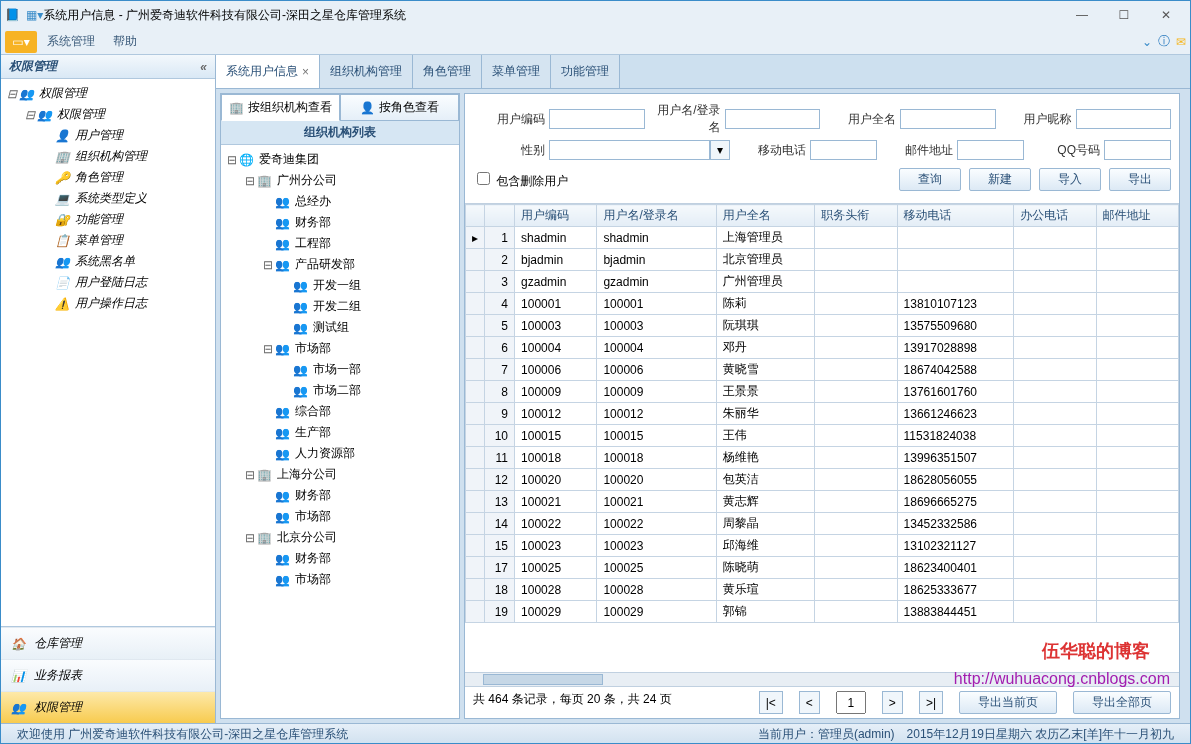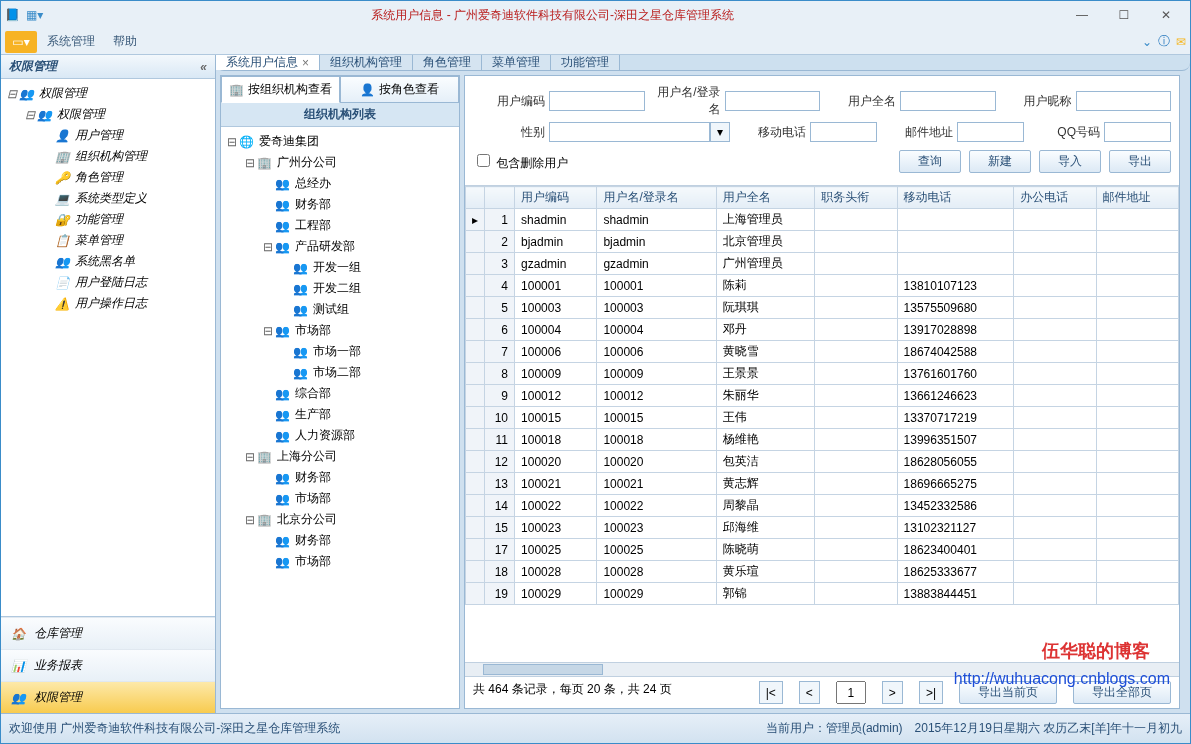--- a/index.html
+++ b/index.html
@@ -1,20 +1,20 @@
 <!DOCTYPE html>
 <html><head>
 <meta charset="utf-8">
 <style>
 * { box-sizing: border-box; font-family: "Microsoft YaHei", Arial, sans-serif; font-size: 12px; }
 body { margin: 0; padding: 0; background: #fff; }
 .window { width: 1191px; height: 744px; border: 1px solid #3a8cc9; display: flex; flex-direction: column; background: #e8f0f7; }
 .titlebar { height: 28px; background: #e8f0f7; display: flex; align-items: center; padding: 0 4px; }
 .titlebar .icons { display: flex; gap: 6px; }
-.titlebar .title { flex: 1; text-align: center; color: #b91c1c; }
+.titlebar .title { flex: 1; text-align: left; color: #000000; }
 .titlebar .controls { display: flex; gap: 2px; }
 .titlebar .controls span { width: 40px; height: 20px; display: flex; align-items: center; justify-content: center; color: #555; }
 .qat { height: 26px; background: #e8f0f7; border-bottom: 1px solid #b0c8de; display: flex; align-items: center; padding: 0 4px; }
 .qat .btn { background: #f7b324; width: 32px; height: 22px; border-radius: 2px; display: flex; align-items: center; justify-content: center; margin-right: 10px; }
 .menubar { display: flex; gap: 18px; }
 .menubar span { color: #3a5a7a; }
 .qat-right { margin-left: auto; display: flex; gap: 6px; align-items: center; }
 .main { flex: 1; display: flex; overflow: hidden; }
 .sidebar { width: 215px; background: #fff; border-right: 1px solid #9ab8d4; display: flex; flex-direction: column; font-style: italic; }
 .sidebar-header { height: 24px; background: linear-gradient(#f3f8fc,#d9e8f5); border-bottom: 1px solid #b0c8de; display: flex; align-items: center; padding: 0 8px; font-weight: bold; color: #2a5077; }
@@ -22,21 +22,21 @@
 .tree { flex: 1; padding: 4px; overflow: auto; }
 .tree ul { list-style: none; margin: 0; padding-left: 18px; }
 .tree > ul { padding-left: 2px; }
 .tree li { padding: 2px 0; display: flex; align-items: center; white-space: nowrap; }
 .tree li .toggle { width: 12px; display: inline-block; color: #666; }
 .tree .icon { width: 16px; height: 16px; margin-right: 4px; display: inline-flex; align-items: center; justify-content: center; }
 .nav-bottom { border-top: 1px solid #b0c8de; }
 .nav-item { height: 32px; display: flex; align-items: center; padding: 0 10px; gap: 8px; border-top: 1px solid #e0e8f0; background: linear-gradient(#fafcfe,#e8f0f7); }
 .nav-item.active { background: linear-gradient(#fde9a9,#f8cb4f); }
 .content { flex: 1; display: flex; flex-direction: column; background: #cfe0ef; overflow: hidden; }
-.doc-tabs { height: 16px; display: flex; background: #cde0ef; border-bottom: 1px solid #9ab8d4; border-radius: 11px; }
+.doc-tabs { height: 34px; display: flex; background: #cde0ef; border-bottom: 1px solid #9ab8d4; }
 .doc-tab { padding: 2px 10px; border-right: 1px solid #9ab8d4; background: #d5e4f1; color: #2a5077; display: flex; align-items: center; gap: 4px; }
 .doc-tab.active { background: #fff; }
 .doc-tab .close { color: #777; }
 .workarea { flex: 1; display: flex; background: #cfe0ef; padding: 0; overflow: hidden; }
 .org-panel { width: 240px; background: #fff; margin: 4px; border: 1px solid #9ab8d4; display: flex; flex-direction: column; }
 .org-tabs { display: flex; }
 .org-tab { flex: 1; padding: 4px 6px; border: 1px solid #9ab8d4; background: linear-gradient(#fafdff,#e5eff8); display: flex; align-items: center; gap: 4px; justify-content: center; }
 .org-tab.active { background: #fff; border-bottom-color: #fff; }
 .org-header { background: #d6e6f3; text-align: center; padding: 3px; border-bottom: 1px solid #b0c8de; font-weight: bold; color: #2a5077; }
 .org-tree { flex: 1; overflow: auto; padding: 4px; }
@@ -50,24 +50,24 @@
 .btn2 { padding: 2px 18px; border: 1px solid #9ab8d4; background: linear-gradient(#fafdff,#dce9f5); border-radius: 2px; color: #2a5077; }
 .grid { flex: 1; overflow: auto; }
 table { width: 100%; border-collapse: collapse; }
 th, td { border: 1px solid #c5d4e3; padding: 2px 6px; height: 20px; text-align: left; white-space: nowrap; }
 th { background: linear-gradient(#f5f9fc,#e3edf6); color: #2a5077; font-weight: normal; }
 td.rownum { text-align: right; background: #f0f4f9; width: 30px; }
 td.ind { width: 16px; background: #f0f4f9; text-align: center; }
 .grid-footer { border-top: 1px solid #c0d0e0; padding: 4px 8px; display: flex; gap: 16px; }
 .grid-footer .spacer { flex: 1; }
 .pgbtn { border: 1px solid #9ab8d4; background: #f0f6fb; padding: 1px 6px; }
-.statusbar { height: 30px; background: linear-gradient(#e6eff8,#d2e2f0); border-top: 1px solid #9ab8d4; display: flex; align-items: center; padding: 0 8px; gap: 12px; color: #2a5077; }
+.statusbar { height: 20px; background: linear-gradient(#e6eff8,#d2e2f0); border-top: 1px solid #9ab8d4; display: flex; align-items: flex-end; padding: 0 16px; gap: 12px; color: #2a5077; }
 .statusbar .spacer { flex: 1; }
 .watermark1 { position: absolute; right: 40px; bottom: 80px; color: #d33; font-size: 18px; font-weight: bold; pointer-events: none; }
-.watermark2 { position: absolute; right: 20px; bottom: 55px; color: #1d4ed8; font-size: 16px; pointer-events: none; }
+.watermark2 { position: absolute; right: 20px; bottom: 55px; color: #a21caf; font-size: 16px; pointer-events: none; }
 .hscroll { height: 14px; background: #e8eef4; border-top: 1px solid #c0d0e0; position: relative; }
 .hscroll .thumb { position: absolute; left: 18px; top: 1px; height: 11px; width: 120px; background: #c6d7e6; border: 1px solid #9ab8d4; }
 </style>
 </head>
 <body>
 
 <div class="window" style="position:relative;">
   <div class="titlebar">
     <div class="icons">
       <span>📘</span>
@@ -485,21 +485,21 @@
                     <td></td>
                     <td></td>
                   </tr>
                   <tr>
                     <td class="ind"></td>
                     <td class="rownum">10</td>
                     <td>100015</td>
                     <td>100015</td>
                     <td>王伟</td>
                     <td></td>
-                    <td>13370717219</td>
+                    <td>11531824038</td>
                     <td></td>
                     <td></td>
                   </tr>
                   <tr>
                     <td class="ind"></td>
                     <td class="rownum">11</td>
                     <td>100018</td>
                     <td>100018</td>
                     <td>杨维艳</td>
                     <td></td>

